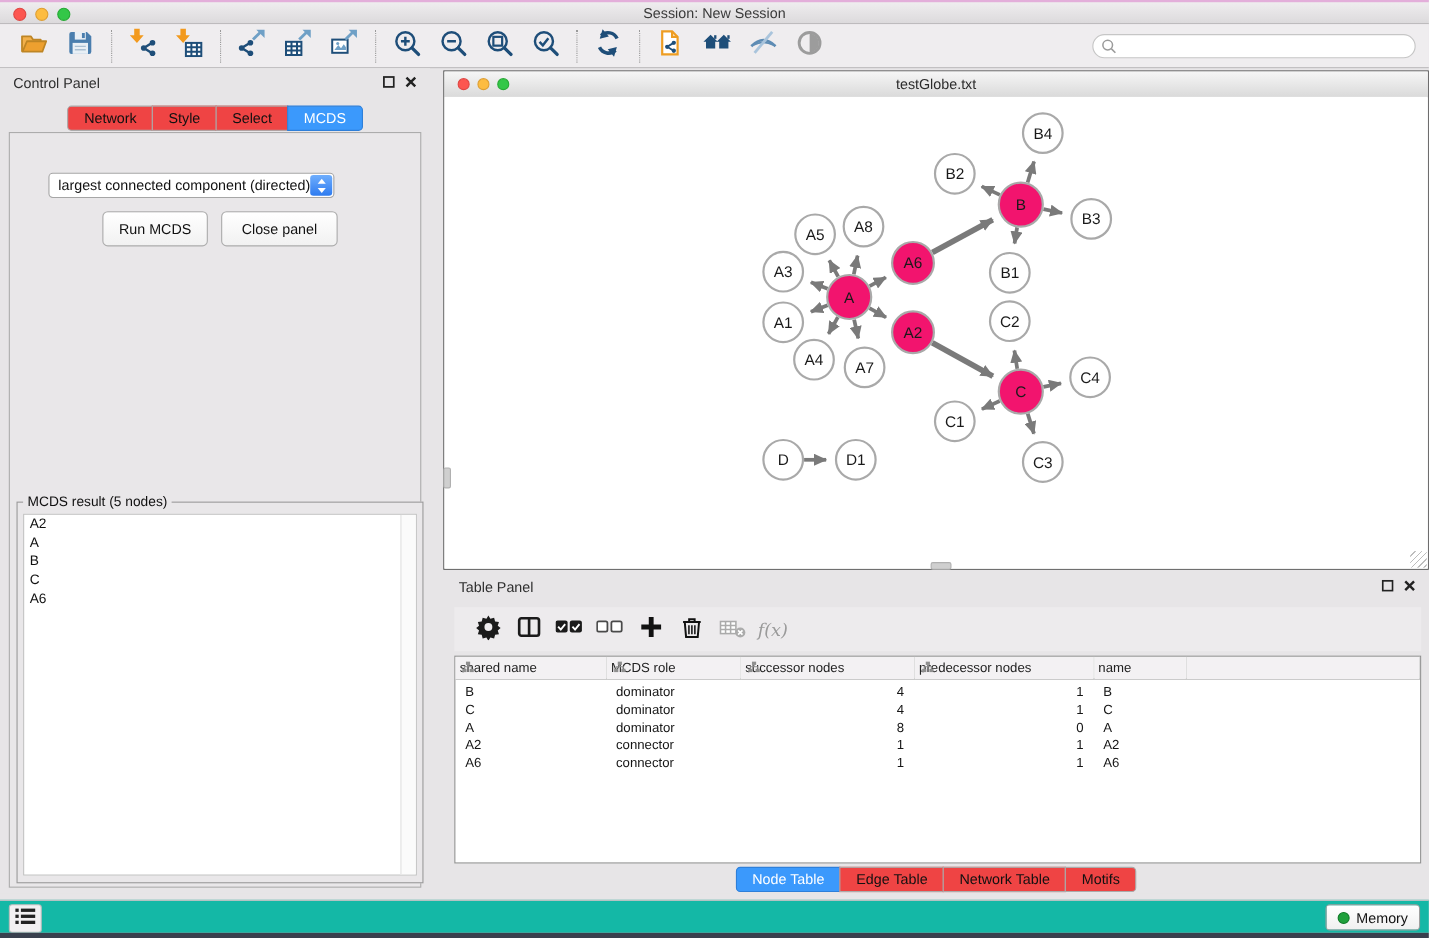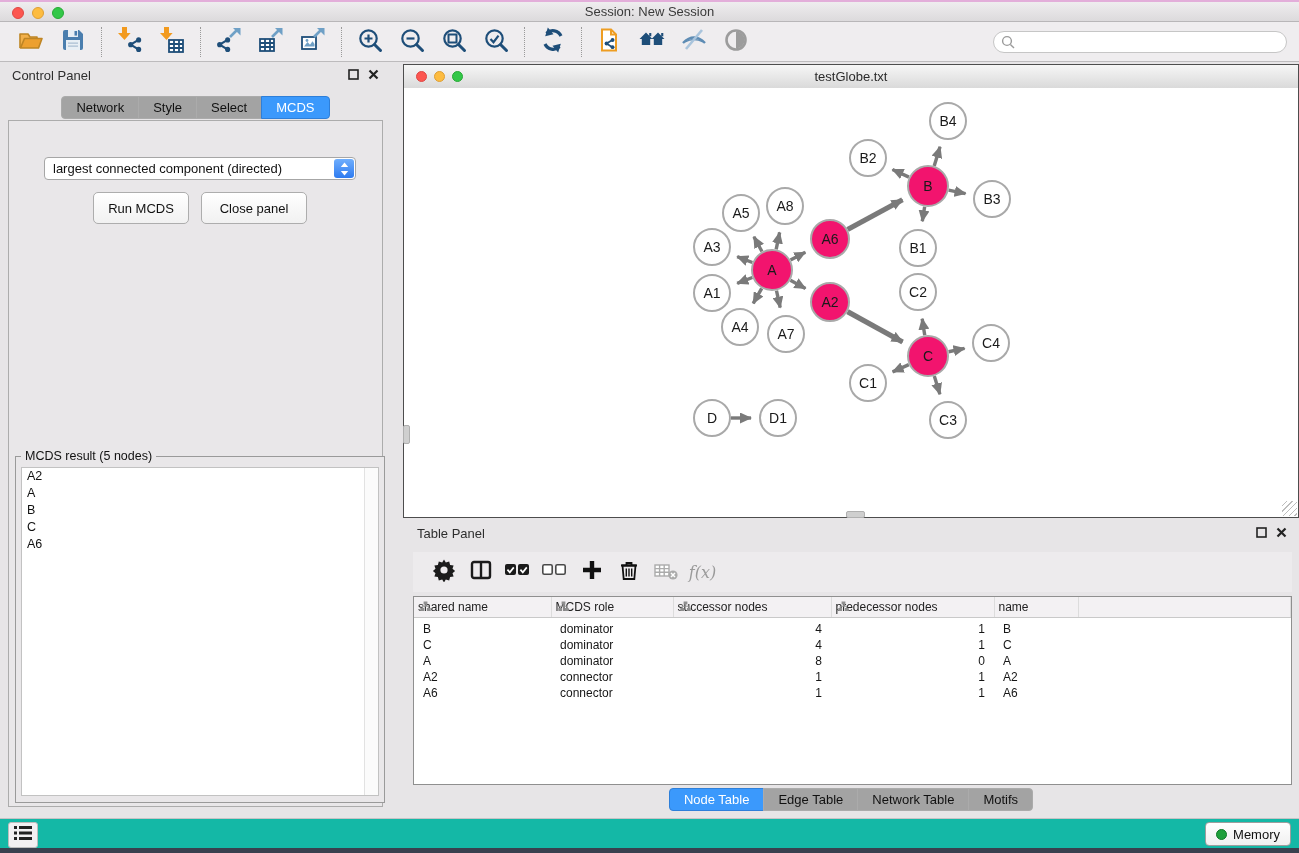--- a/index.html
+++ b/index.html
@@ -23,28 +23,28 @@
   .search-wrap{margin-left:auto;margin-right:2px;position:relative;}
   .search-input{width:294px;height:22px;box-sizing:border-box;border:1px solid #C6C6C6;border-radius:12px;
     padding:0 8px 0 26px;font-size:13px;outline:none;background:#FFF;font-family:inherit;}
   .search-icon{position:absolute;left:8px;top:4px;}
   
   .control-panel{position:absolute;left:0;top:62px;width:391px;height:750px;background:#E7E5E7;}
   .panel-header{height:26px;display:flex;align-items:center;padding:0 12px;font-size:13px;color:#2E2E2E;}
   .hicons{margin-left:auto;display:flex;gap:9px;align-items:center;}
   .seg-row{position:absolute;left:0;right:0;display:flex;justify-content:center;}
   .cp-tabs{top:34px;}
-  .seg{height:21px;line-height:21px;padding:0 14px;font-size:13px;background:#a3a3a3;
+  .seg{height:21px;line-height:21px;padding:0 14px;font-size:13px;background:#ef4444;
     border:1px solid #ABABAB;margin-left:-1px;color:#111;white-space:nowrap;}
   .seg:first-child{border-radius:4px 0 0 4px;margin-left:0;}
   .seg:last-child{border-radius:0 4px 4px 0;}
   .seg.active{background:#3B99FC;border-color:#2E7FD9;color:#FFF;}
   .cp-box{position:absolute;left:8px;right:8px;top:58px;height:685px;border:1px solid #ACACAC;background:#E9E7E9;}
   .opt-label{position:absolute;left:0;right:0;top:14px;text-align:center;font-size:13px;}
-  .dropdown{position:absolute;left:35px;top:36px;width:312px;height:23px;box-sizing:border-box;
+  .dropdown{position:absolute;left:35px;top:36px;width:260px;height:23px;box-sizing:border-box;
     background:#FFF;border:1px solid #A6A6A6;border-radius:4px;display:flex;align-items:center;
     font-size:13px;padding-left:8px;}
   .spinner{position:absolute;right:1px;top:1px;width:20px;height:19px;border-radius:3px;
     background:linear-gradient(#6FAEFD,#2E7BF0);display:flex;align-items:center;justify-content:center;}
   .btn{position:absolute;height:32px;box-sizing:border-box;border:1px solid #ADADAD;border-radius:5px;
     background:linear-gradient(#FFFFFF,#F1F1F1);font-size:13px;display:flex;align-items:center;justify-content:center;}
   .run-btn{left:84px;top:71px;width:96px;}
   .close-btn{left:192px;top:71px;width:106px;}
   .fieldset{position:absolute;left:6px;top:335px;width:368px;height:345px;border:1px solid #9A9A9A;background:#E9E7E9;}
   .legend{position:absolute;left:5px;top:-8px;background:#E9E7E9;padding:0 4px;font-size:12.5px;}

